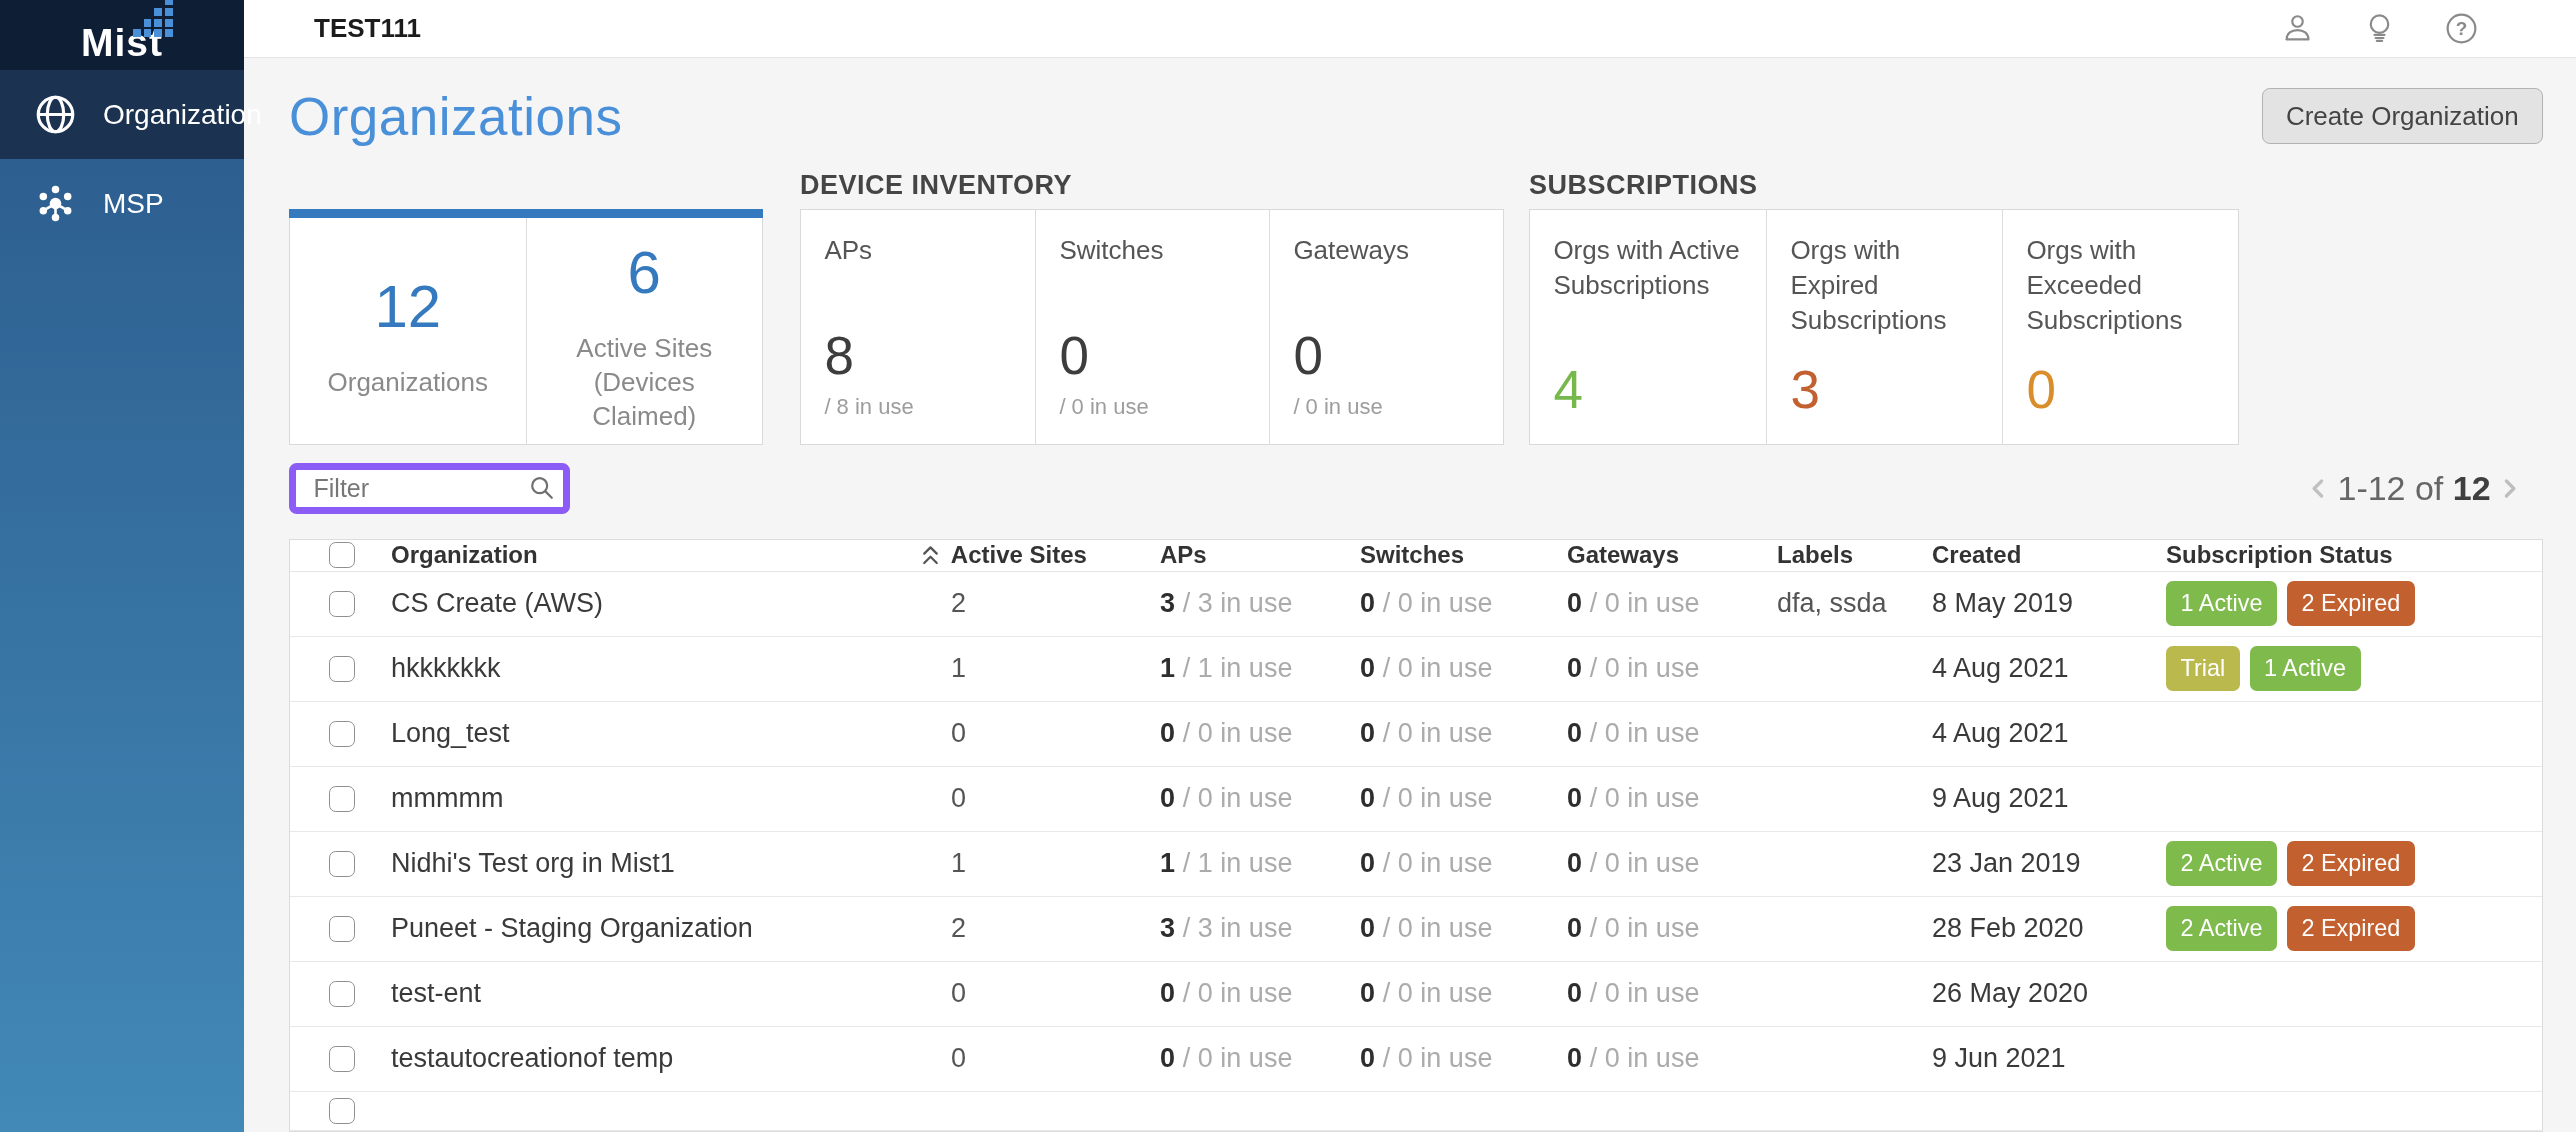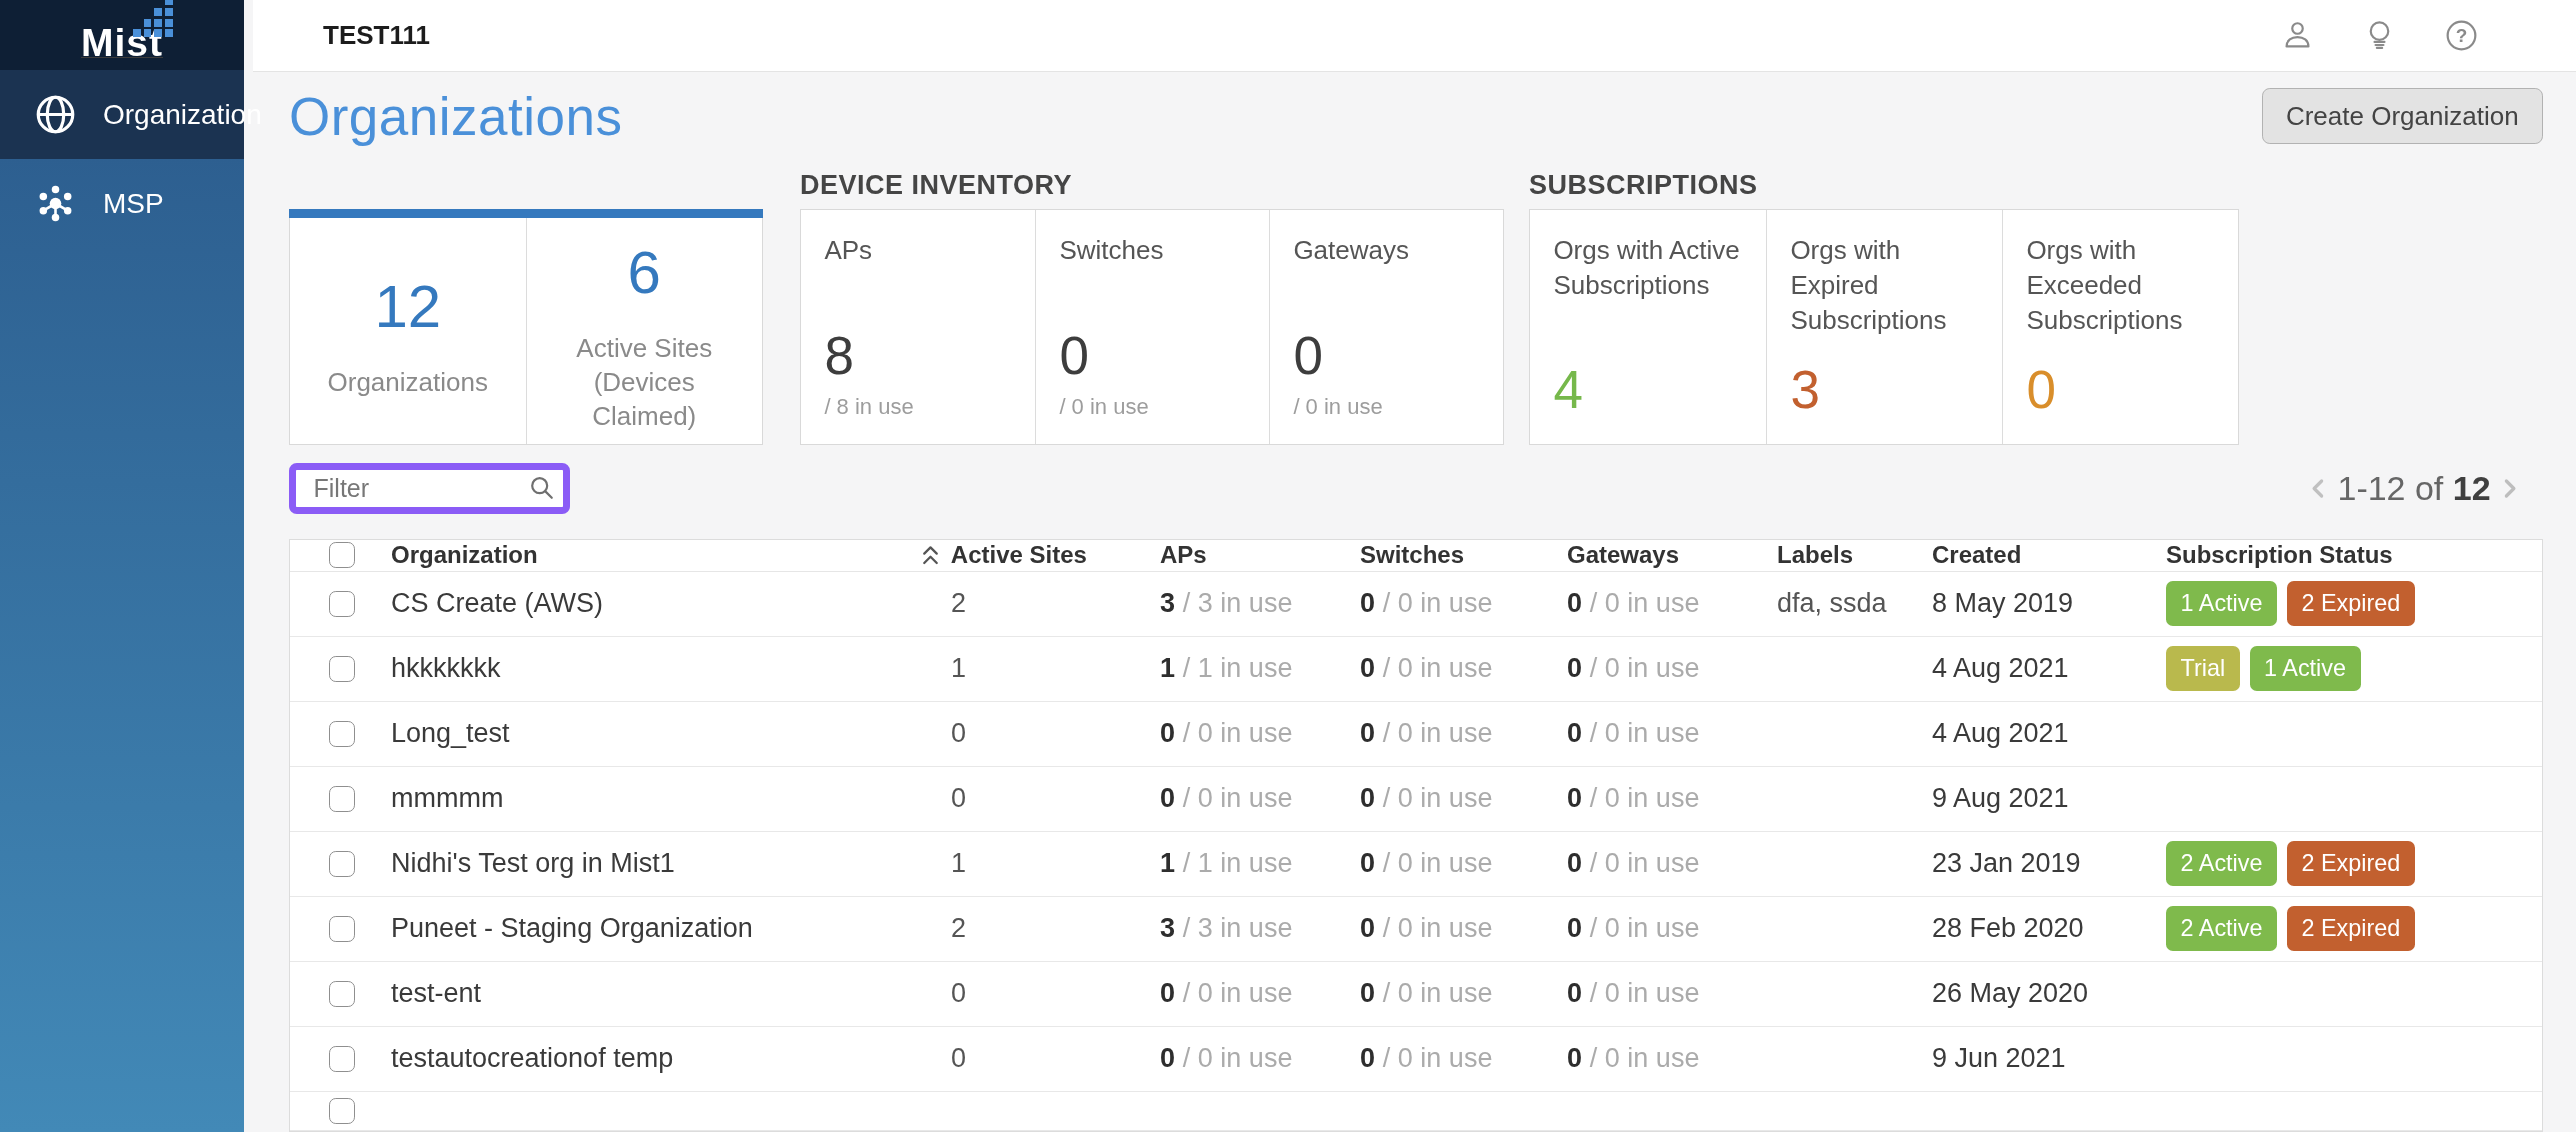--- a/index.html
+++ b/index.html
@@ -14,38 +14,38 @@
   
   .sidebar {
     position: absolute; left: 0; top: 0; bottom: 0; width: 244px;
     background: linear-gradient(180deg, var(--sidebar-gradient-start,#2d5f90) 156px, var(--sidebar-gradient-end,#4289b7) 100%);
     z-index: 5;
   }
   .logo-block {
     height: 70px; background: var(--sidebar-top,#0e1f35);
     display: flex; align-items: center; justify-content: center;
   }
-  .logo-wrap { position: relative; padding-top: 15.6px; text-decoration: underline; }
+  .logo-wrap { position: relative; padding-top: 15.6px; }
   .logo-text { color: #fff; font-size: 39px; font-weight: bold; letter-spacing: 1px; }
   .logo-dots { position: absolute; top: -7.8px; right: -9.7px; display: flex; align-items: flex-end; gap: 2.9px; }
   .logo-dots .col { display: flex; flex-direction: column; gap: 2.9px; }
   .logo-dots .dot { width: 7.8px; height: 7.8px; background: #4a90d9; }
   .nav-item {
     height: 89px; display: flex; align-items: center; gap: 25px;
     padding-left: 33px; color: #fff; font-size: 28px; cursor: pointer;
   }
   .nav-item.active { background: var(--sidebar-item-active,#1b3351); }
   .nav-icon { width: 45px; height: 45px; flex: 0 0 45px; }
 
   
   .topbar {
-    position: absolute; left: 244px; right: 0; top: 0; height: 72px;
+    position: absolute; left: 244px; right: 0; top: 0; height: 58px;
     background: #fff; border-bottom: 1px solid #e4e4e4;
     display: flex; align-items: center; justify-content: space-between;
-    padding: 0 97px 0 70px; z-index: 4; margin-left: 9px;
+    padding: 0 97px 0 70px; z-index: 4;
   }
   .topbar-org { font-size: 26px; font-weight: bold; color: #1c1c1c; }
   .topbar-icons { display: flex; align-items: center; gap: 47px; }
   .tb-icon { width: 35px; height: 35px; cursor: pointer; }
 
   
   .main {
     position: absolute; left: 244px; right: 0; top: 70px; bottom: 0;
     padding: 0 33px 0 45px;
     display: flex; flex-direction: column;

